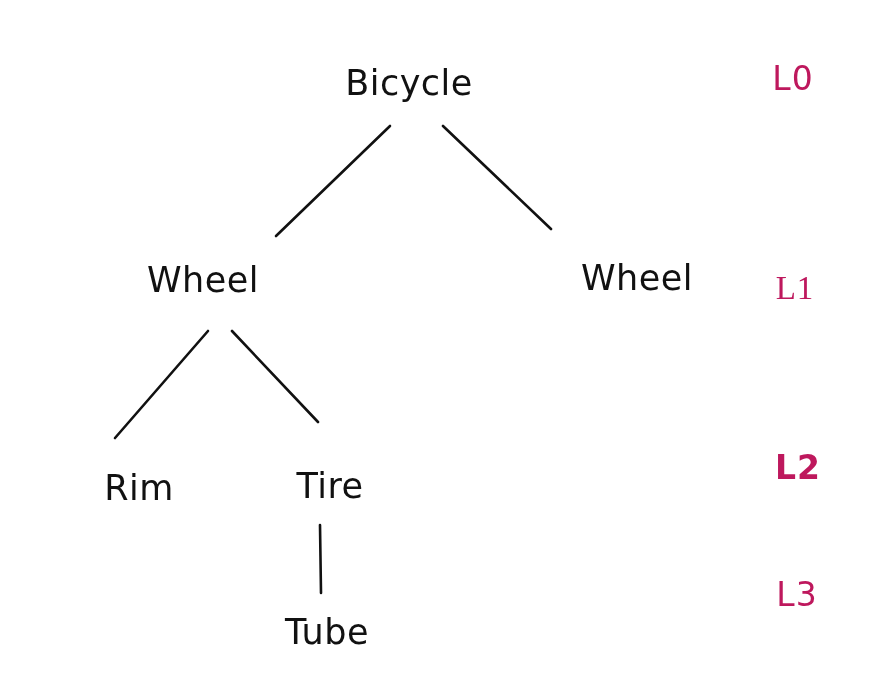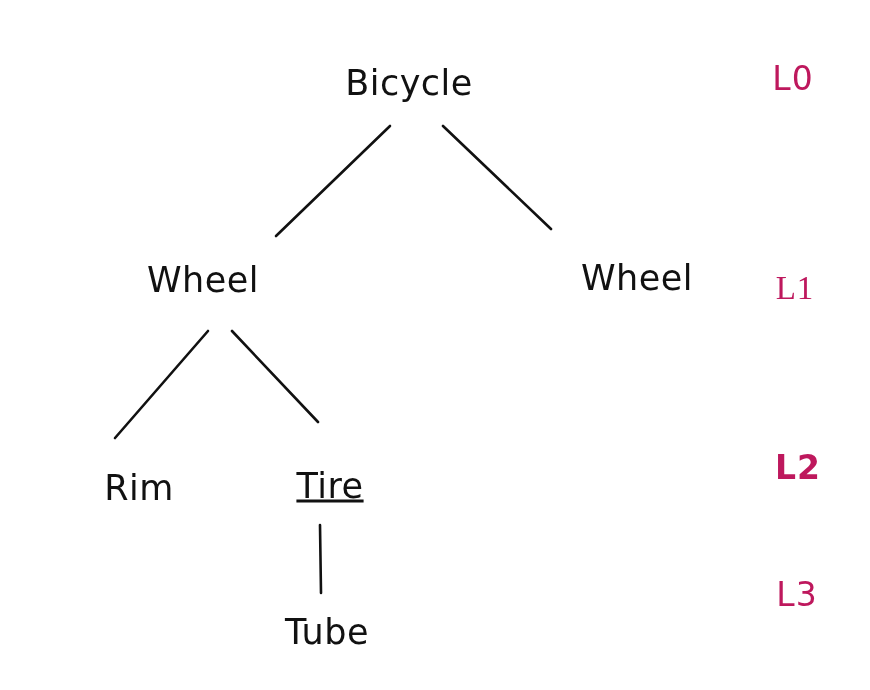--- a/index.html
+++ b/index.html
@@ -58,21 +58,21 @@
       <line x1="208" y1="331" x2="115" y2="438" stroke="#111111" stroke-width="2.6" stroke-linecap="round"></line>
       <line x1="232" y1="331" x2="318" y2="422" stroke="#111111" stroke-width="2.6" stroke-linecap="round"></line>
       <line x1="320" y1="525" x2="321" y2="593" stroke="#111111" stroke-width="2.6" stroke-linecap="round"></line>
     </svg>
 
   <div id="node-layer">
       <div class="node-label" style="left: 409px; top: 83px;">Bicycle</div>
       <div class="node-label" style="left: 203px; top: 280px;">Wheel</div>
       <div class="node-label" style="left: 637px; top: 278px;">Wheel</div>
       <div class="node-label" style="left: 139px; top: 488px;">Rim</div>
-      <div class="node-label" style="left: 330px; top: 486px; text-decoration: underline;">Tire</div>
+      <div class="node-label" style="left: 330px; top: 486px;">Tire</div>
       <div class="node-label" style="left: 327px; top: 632px; text-align: right;">Tube</div>
     </div>
 
   <div id="level-layer">
       <div class="level-label" style="left: 793px; top: 78px;">L0</div>
       <div class="level-label" style="left: 795px; top: 288px; font-family: Liberation Serif, serif;">L1</div>
       <div class="level-label" style="left: 798px; top: 467px; font-weight: bold;">L2</div>
       <div class="level-label" style="left: 797px; top: 594px;">L3</div>
     </div>
 

